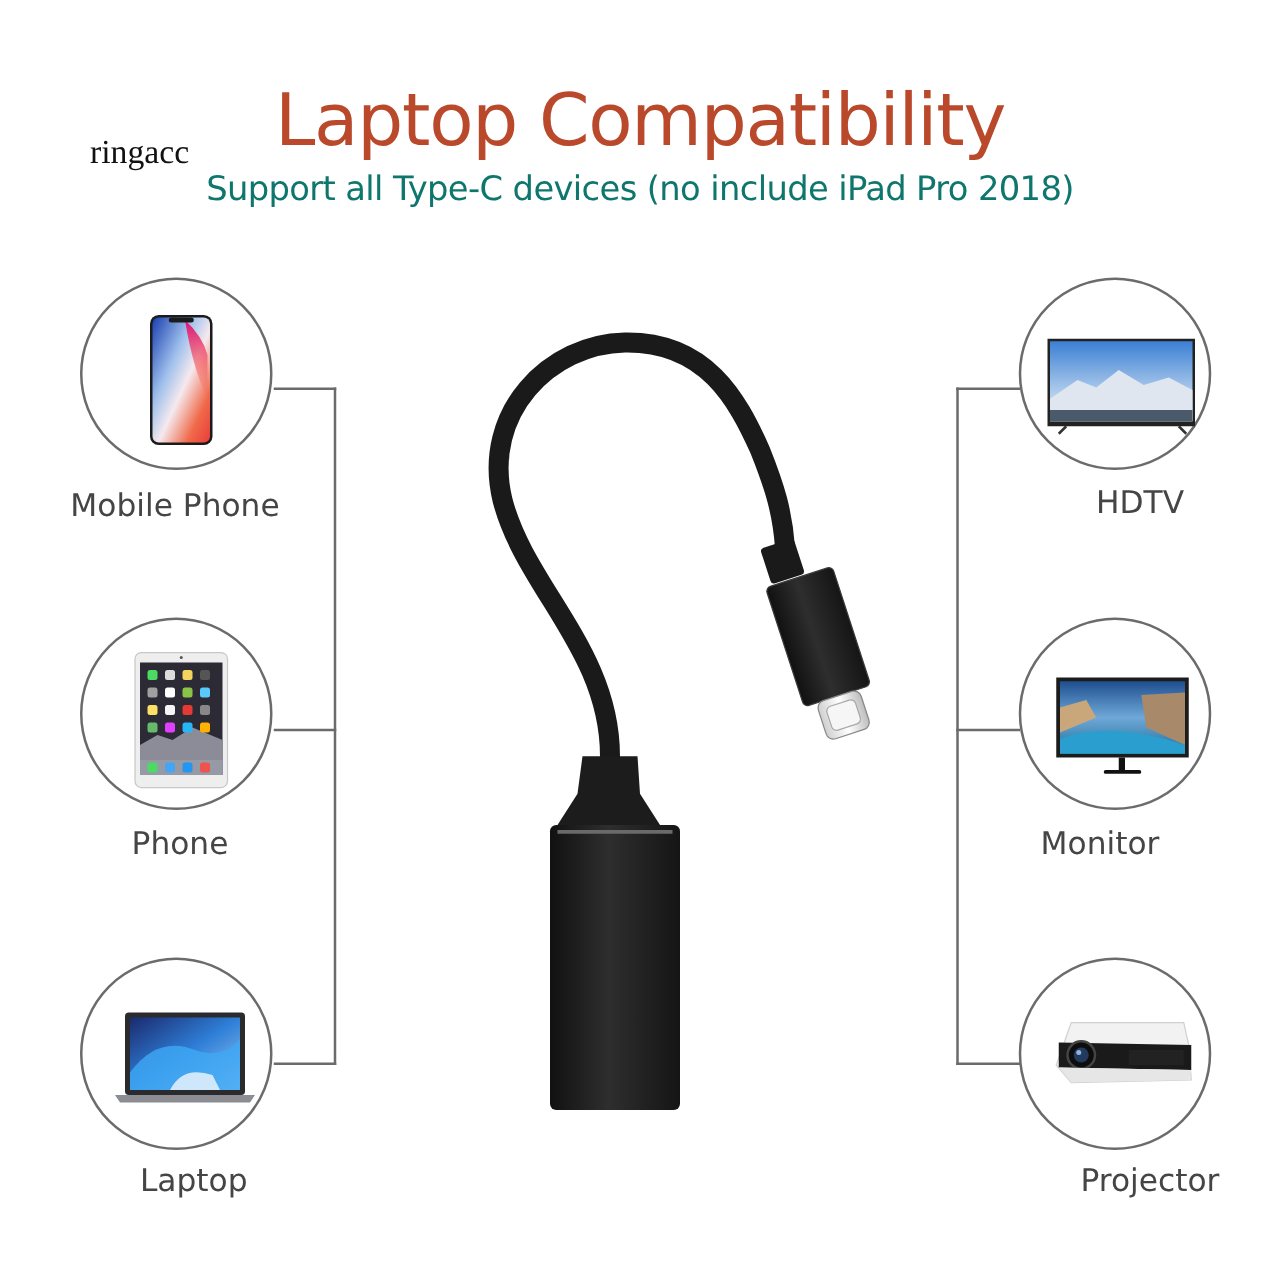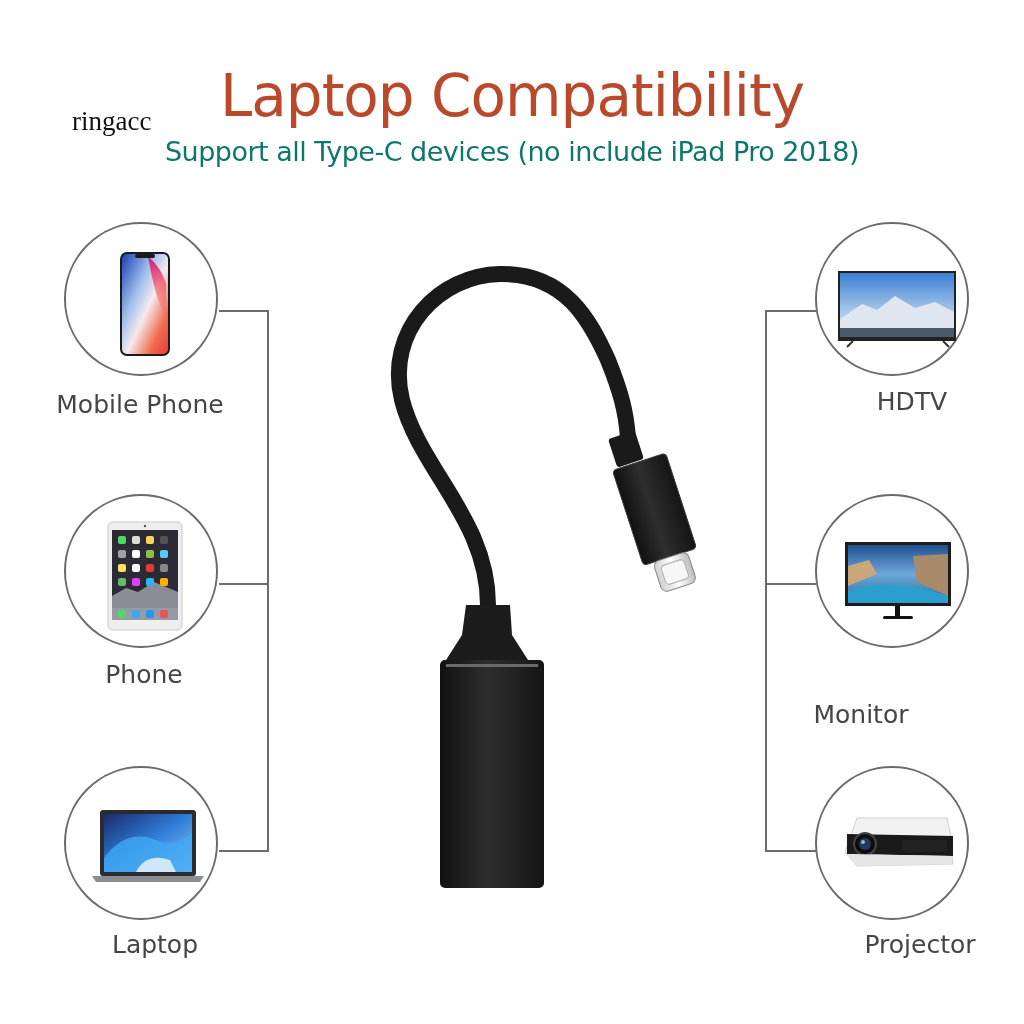--- a/index.html
+++ b/index.html
@@ -135,21 +135,21 @@
     </defs>
     <rect x="28" y="46" width="106" height="64" fill="#1c1c1c"></rect>
     <rect x="31" y="49" width="100" height="58" fill="url(#monsky)"></rect>
     <path d="M31 70 L52 64 L60 78 L31 90 Z" fill="#c9a77a"></path>
     <path d="M96 60 L131 58 L131 100 L100 86 Z" fill="#a8896a"></path>
     <path d="M31 95 Q70 80 131 100 L131 107 L31 107 Z" fill="#2a9fcf"></path>
     <rect x="78" y="110" width="5" height="10" fill="#111"></rect>
     <rect x="66" y="120" width="30" height="3" rx="1.5" fill="#111"></rect>
   </svg>
 </div>
-<div class="abs label" style="left:741px; top:660px;margin-top:40px;">Monitor</div>
+<div class="abs label" style="left:760px; top:660px;">Monitor</div>
 
 <div class="abs circle" style="left:815px; top:766px;">
   <svg width="150" height="150" viewBox="0 0 150 150">
     <path d="M40 50 L130 50 L134 68 L136 96 L40 98 L28 84 Z" fill="#f2f2f2" stroke="#d0d0d0"></path>
     <path d="M30 66 L136 68 L136 88 L30 86 Z" fill="#1a1a1a"></path>
     <circle cx="48" cy="76" r="11" fill="#0d0d0d" stroke="#444" stroke-width="2"></circle>
     <circle cx="48" cy="76" r="6" fill="#223a5e"></circle>
     <circle cx="46" cy="74" r="2" fill="#8fb4e0"></circle>
     <g fill="#333">
       <rect x="86" y="72" width="44" height="12" fill="#222"></rect>

